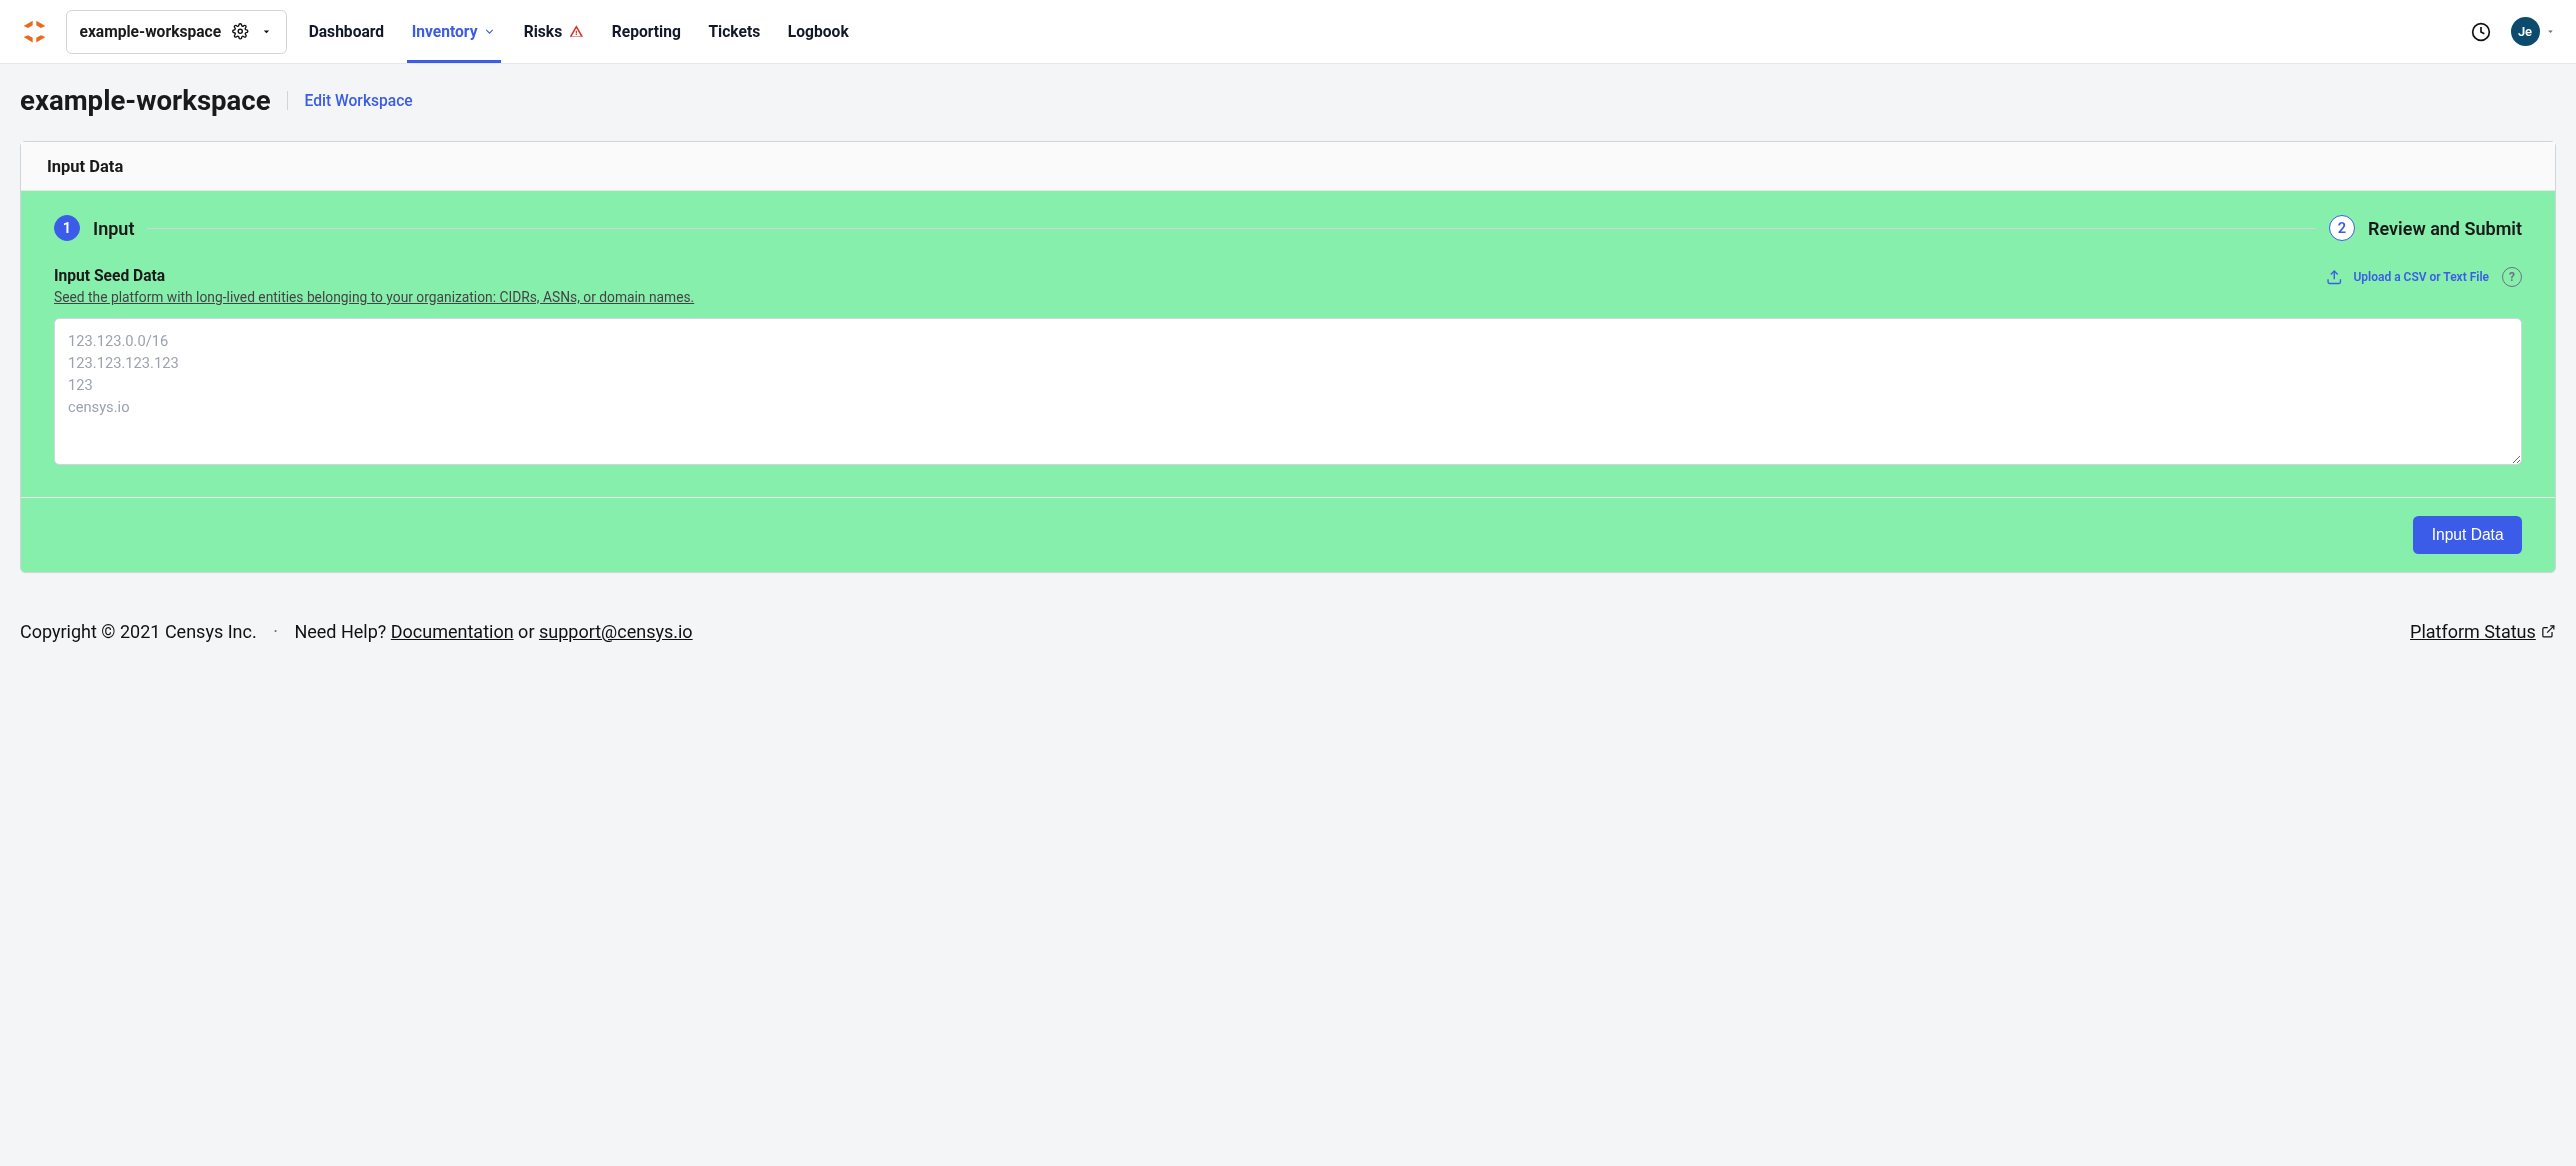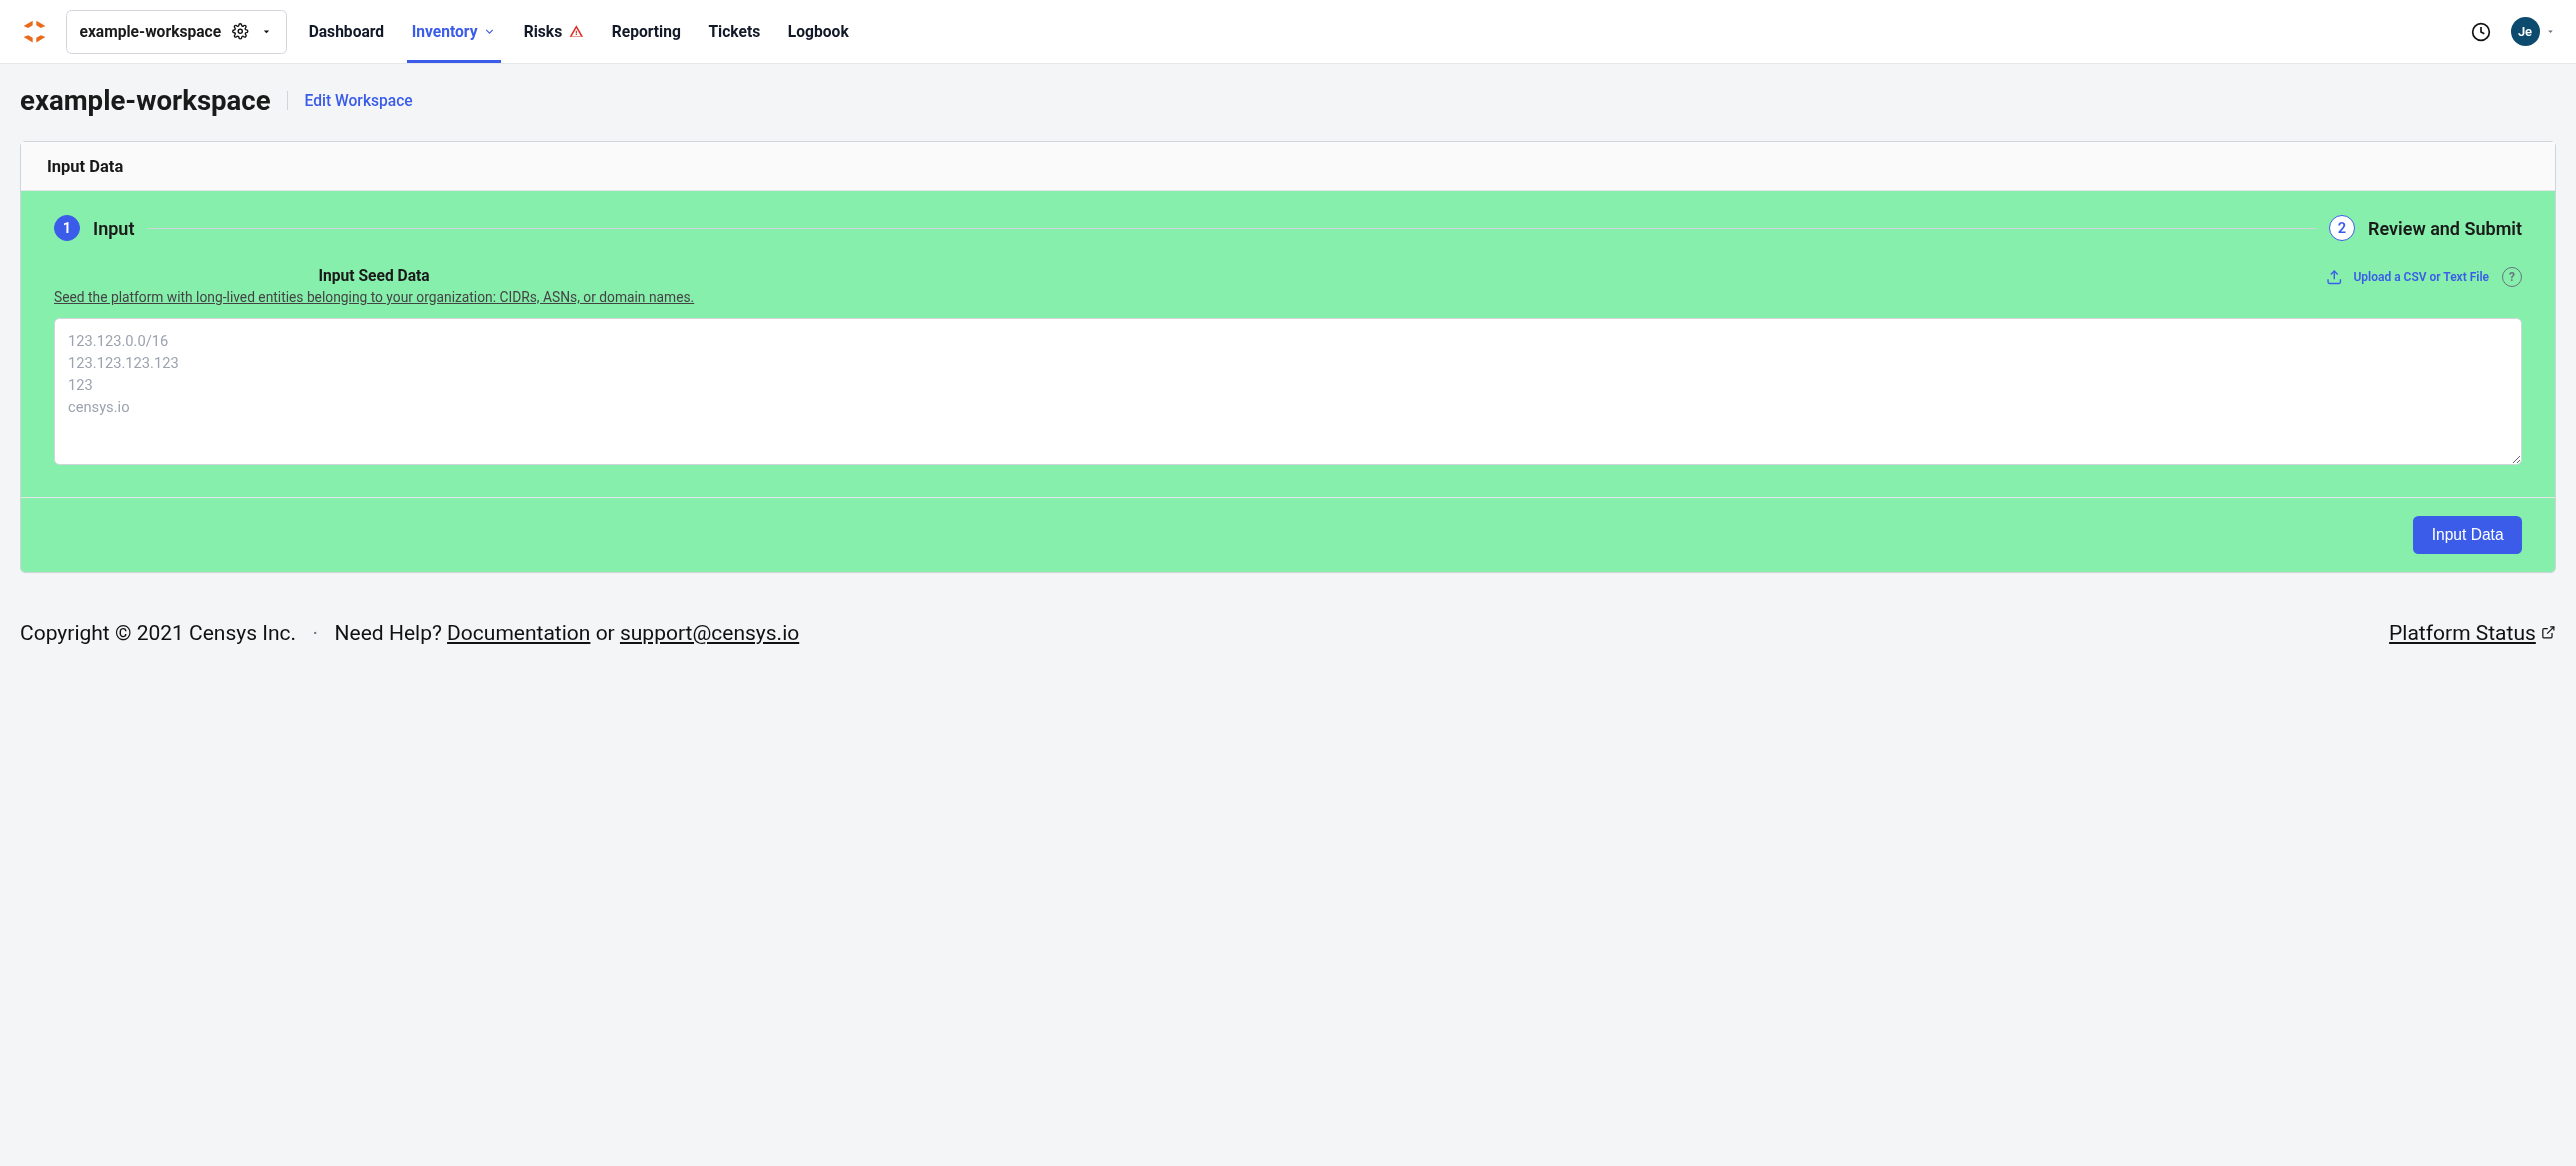--- a/index.html
+++ b/index.html
@@ -175,21 +175,20 @@
     .seed-row {
       display:flex;
       justify-content:space-between;
       align-items:flex-start;
       margin-bottom: 13px;
     }
     .seed-title {
       font-weight:700;
       font-size:15.6px;
       margin-bottom:3.7px;
-      text-align:center;
     }
     .seed-desc {
       font-size:13.8px;
       color:#444;
       text-decoration:underline;
     }
     .upload-link {
       color:#3a5ce9;
       font-weight:600;
       font-size:12px;
@@ -238,21 +237,21 @@
       font-size:15.6px;
       font-weight:500;
       border-radius:5.5px;
       cursor:pointer;
     }
     .footer {
       padding: 7.3px 20px 20px 20px;
       display:flex;
       align-items:center;
       gap: 16.5px;
-      font-size:21px;
+      font-size:18px;
       color:#111;
     }
     .footer .dot { color:#6b7280; }
     .footer a {
       color:#111;
       text-decoration:underline;
       cursor:pointer;
     }
     .footer-right {
       margin-left:auto;

